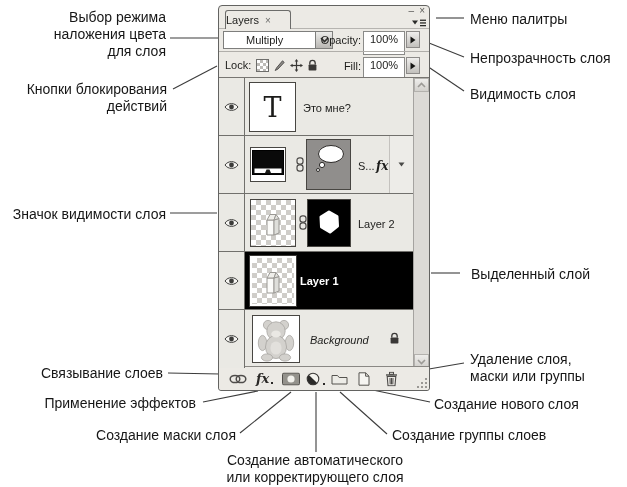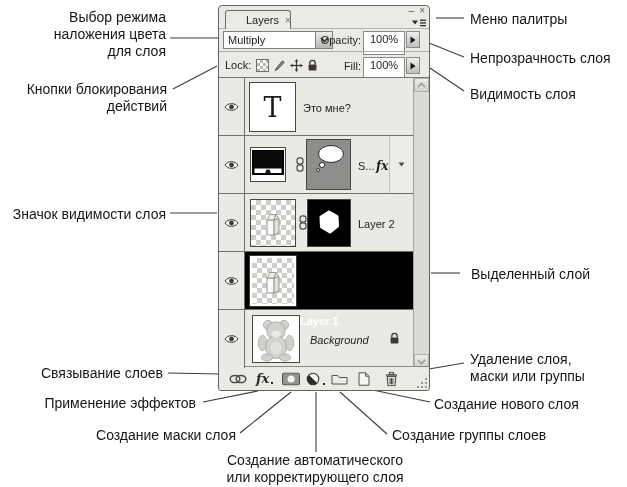--- a/index.html
+++ b/index.html
@@ -13,31 +13,31 @@
   .callout.r{text-align:right;}
   .callout.c{text-align:center;}
 
   
   .panel{position:absolute;left:218px;top:5px;width:212px;height:386px;box-sizing:border-box;
          background:#eceae5;border:1px solid #636361;border-radius:4px 4px 3px 3px;
          font-size:11px;color:#1d1d1b;}
   .titlebar{position:absolute;left:0;top:0;width:100%;height:23px;border-bottom:1px solid #b6b4b0;box-sizing:border-box;}
   .tab{position:absolute;left:6px;top:4px;height:19px;width:66px;box-sizing:border-box;z-index:2;
        background:#eceae5;border:1px solid #6c6c6a;border-bottom:none;border-radius:3px 3px 0 0;
-       display:flex;align-items:center;padding:0 0 0 20px;}
+       display:flex;align-items:center;padding:0 0 0 0;}
   .tab .tabx{margin-left:6px;color:#6e6e6c;font-size:10px;}
   .winctl{position:absolute;top:-1px;font-size:10px;color:#5c5c5a;line-height:12px;}
   .winmin{right:15px;}
   .winclose{right:4px;}
   .pal-menu{position:absolute;right:2px;top:12px;width:16px;height:10px;cursor:pointer;}
 
   .optrow{position:absolute;left:0;top:23px;width:100%;height:22px;}
   .combo{position:absolute;left:4px;top:2px;width:110px;height:18px;box-sizing:border-box;
          background:#fff;border:1px solid #7e7e7c;display:flex;align-items:center;}
-  .combo .cval{flex:1;padding-left:4px;}
+  .combo .cval{flex:1;padding-left:22px;}
   .combo-btn{width:17px;height:100%;border-left:1px solid #7e7e7c;box-sizing:border-box;
              background:linear-gradient(#ececea,#b9b7b3);display:flex;align-items:center;justify-content:center;}
   .fieldlbl{position:absolute;left:92px;width:50px;text-align:right;top:5px;}
   .valbox{position:absolute;left:144px;top:2px;width:42px;height:24px;box-sizing:border-box;
           background:#fff;border:1px solid #8a8a88;text-align:center;line-height:15px;}
   .arrowbtn{position:absolute;left:187px;top:2px;width:14px;height:17px;box-sizing:border-box;
             border:1px solid #8d8b89;background:linear-gradient(#efeeec,#c2c0bc);
             display:flex;align-items:center;justify-content:center;}
 
   .lockrow{position:absolute;left:0;top:45px;width:100%;height:26px;border-top:1px solid #b0aeaa;box-sizing:border-box;}
@@ -316,21 +316,21 @@
             </svg>
           </div>
           <div class="thumb checker" style="left:31px;top:4px;width:46px;height:50px;border:2px solid #fff;outline:1px solid #3a3836;">
             <svg width="22" height="28" viewBox="0 0 22 28">
               <polygon points="5,11 12,11 12,26 5,26" fill="#fbfbf9" stroke="#9a9894"></polygon>
               <polygon points="12,11 17,9.5 17,24 12,26" fill="#dededa" stroke="#9a9894"></polygon>
               <polygon points="5,11 8,5.5 14,5.5 12,11" fill="#efeeea" stroke="#9a9894"></polygon>
               <polygon points="12,11 14,5.5 17,9.5" fill="#e4e3df" stroke="#9a9894"></polygon>
             </svg>
           </div>
-          <span class="lname" style="left:81px;top:23px;color:#fff;font-weight:bold;margin-top:40px;">Layer 1</span>
+          <span class="lname" style="left:81px;top:23px;color:#fff;font-weight:bold;">Layer 1</span>
         </div>
 
         <div class="lrow" style="top:232px;">
           <div class="eyecell">
             <svg width="15" height="10" viewBox="0 0 15 10">
               <path d="M1 5 C4 0.5 11 0.5 14 5 C11 9.5 4 9.5 1 5 Z" fill="#f6f5f2" stroke="#3c3c3a"></path>
               <circle cx="7.5" cy="5" r="2.4" fill="#3c3c3a"></circle>
             </svg>
           </div>
           <div class="thumb" style="left:33px;top:5px;width:48px;height:48px;">

